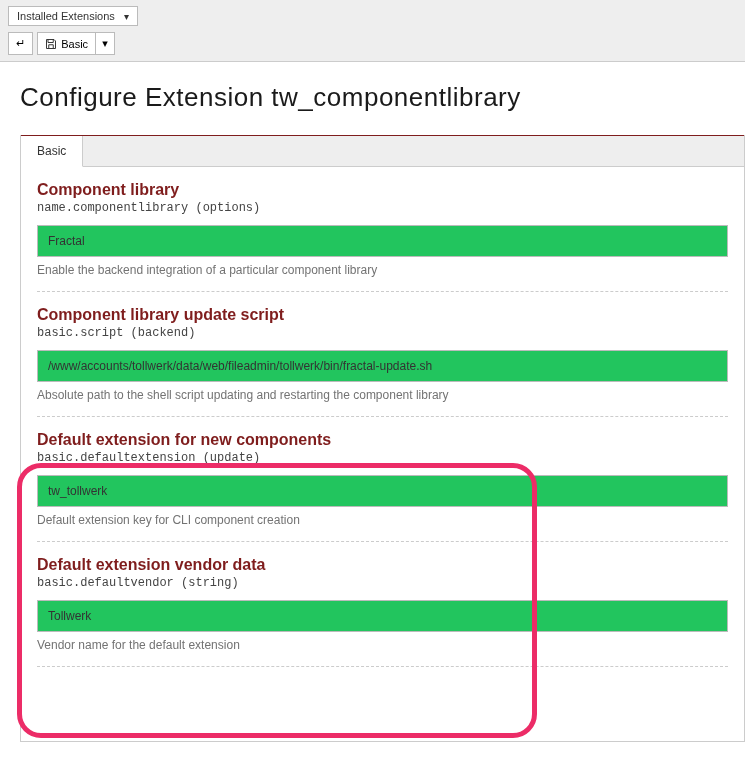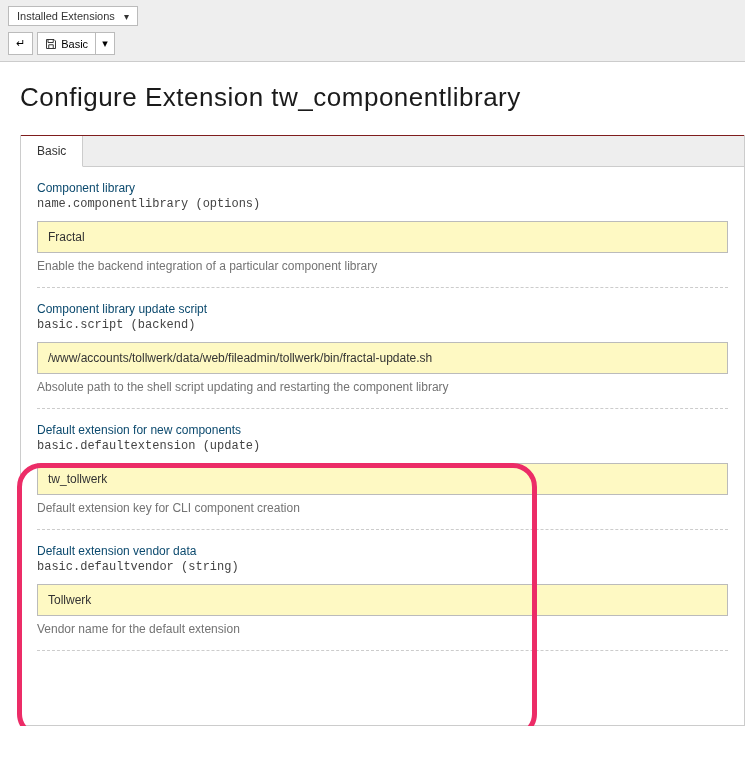--- a/index.html
+++ b/index.html
@@ -85,40 +85,40 @@
       padding: 14px 16px 60px 16px;
       position: relative;
     }
     .field-block {
       padding-bottom: 14px;
       margin-bottom: 14px;
       border-bottom: 1px dashed #ccc;
     }
     .field-block:last-child { border-bottom: none; margin-bottom: 0; }
     .field-title {
-      font-weight: normal;
-      font-size: 12px;
-      color: #0c4a6e;
+      font-weight: bold;
+      font-size: 16px;
+      color: #7f1d1d;
       margin-bottom: 2px;
     }
     .field-key {
       font-family: "Courier New", monospace;
       font-size: 12px;
       color: #444;
       margin-bottom: 10px;
     }
     .field-input {
       width: 100%;
       border: 1px solid #bbb;
       padding: 8px 10px;
       font-size: 12px;
       font-family: Verdana, Geneva, sans-serif;
       color: #333;
       margin-bottom: 6px;
-      background: #fef9c3;
+      background: #22c55e;
     }
     .field-desc {
       font-size: 12px;
       color: #737373;
     }
     .highlight-box {
       position: absolute;
       border: 5px solid #ec2c67;
       border-radius: 24px;
       pointer-events: none;

